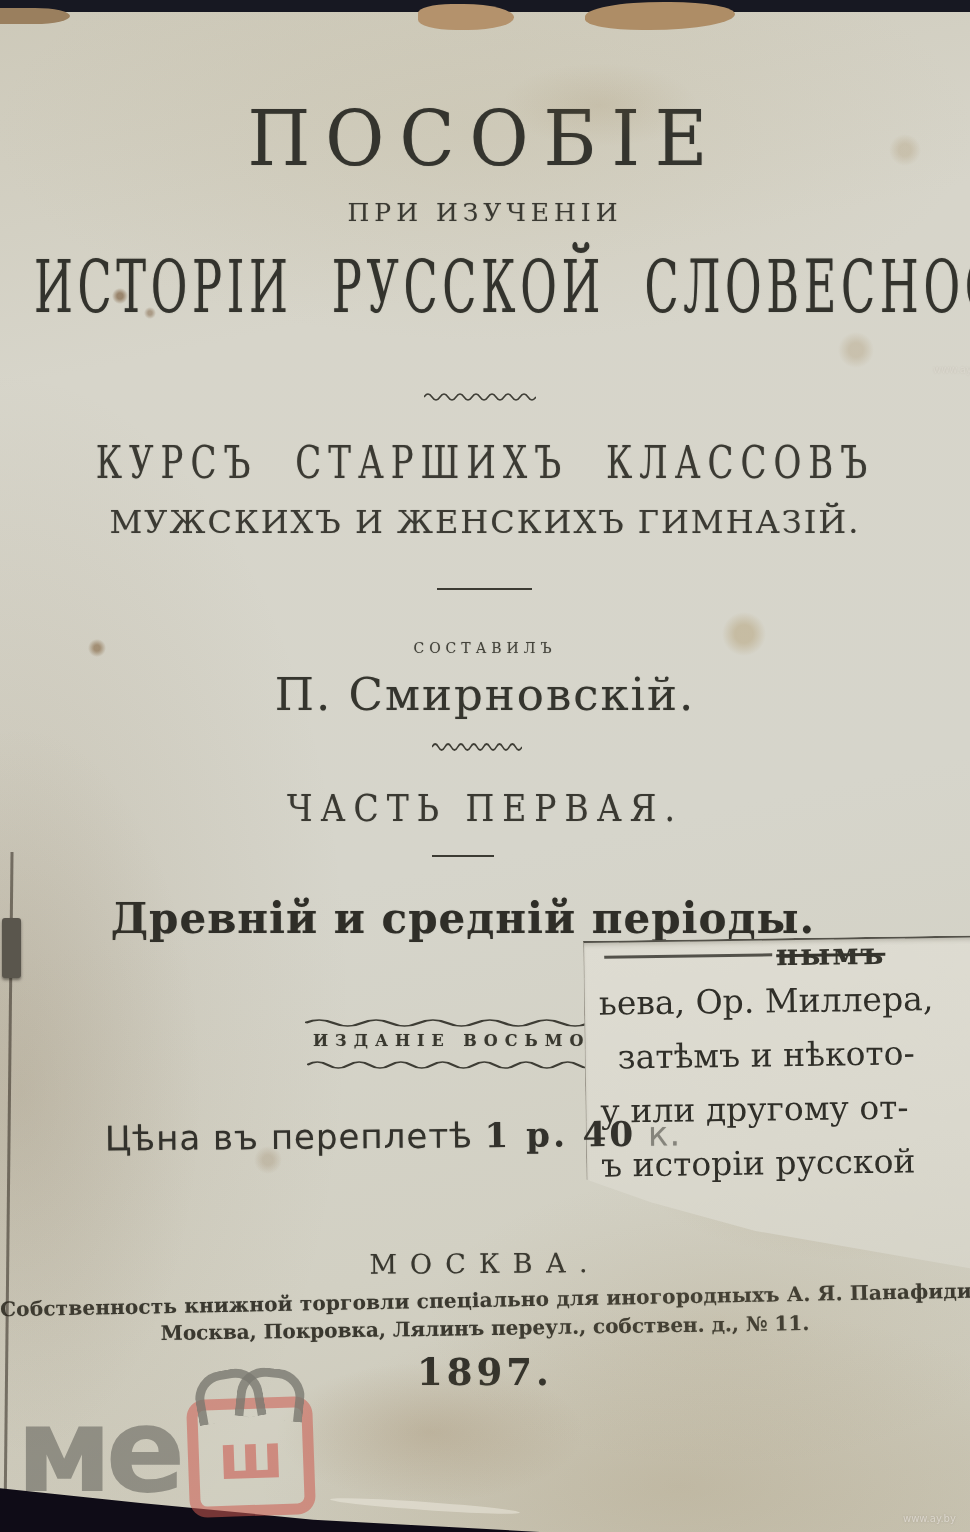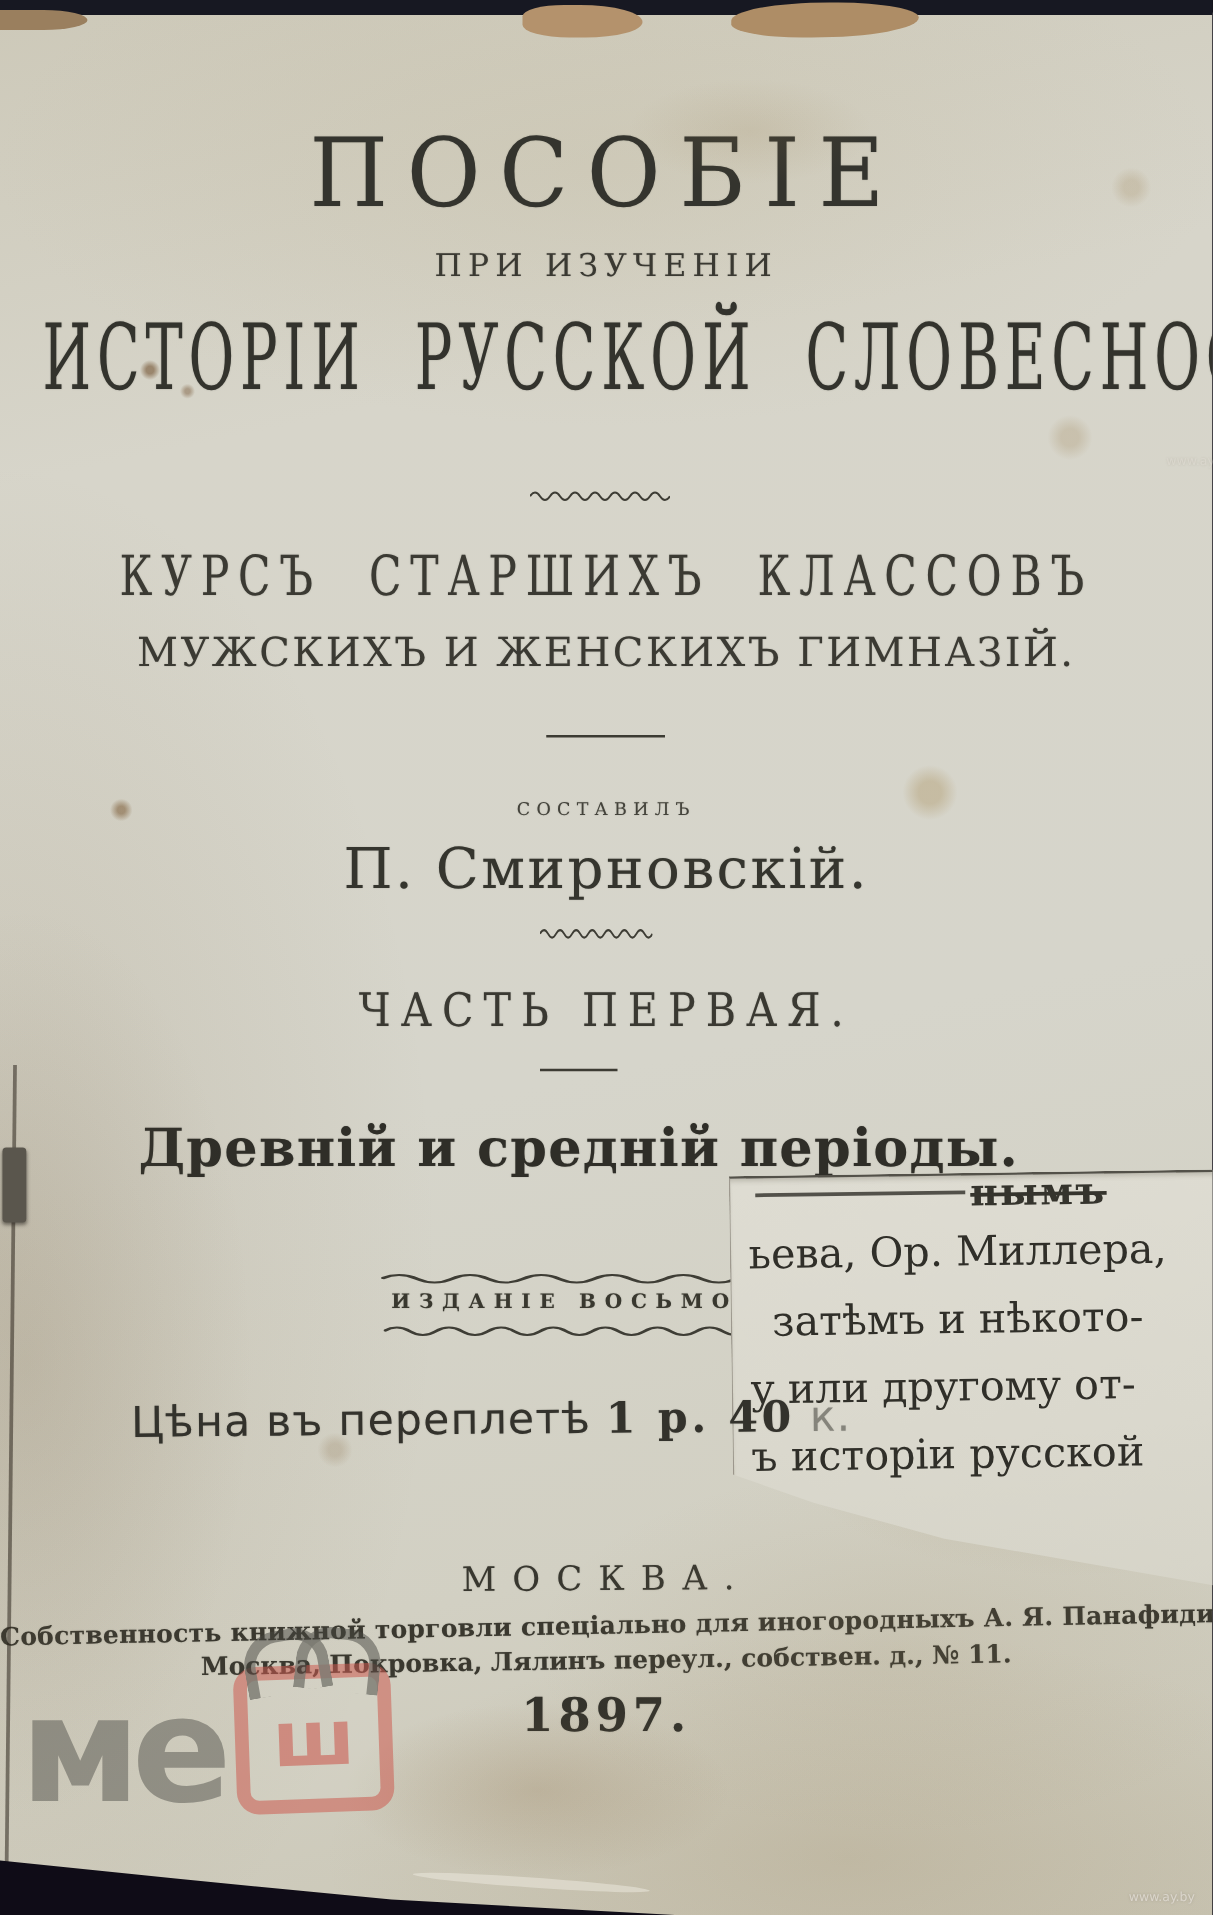--- a/index.html
+++ b/index.html
@@ -72,21 +72,21 @@
       border-top:2px solid rgba(50,48,42,.8);border-left:1px solid rgba(95,90,78,.5);
       clip-path:polygon(0 0,100% 0,100% 100%,42% 87%,16% 78%,0 71%);
       transform:rotate(-.8deg);transform-origin:0 0;overflow:hidden;
       box-shadow:-2px 2px 4px rgba(80,75,60,.25) inset;}
   .slip-line{font-size:33px;line-height:54px;color:#302f29;white-space:nowrap;padding-left:14px;}
   .slip-line.ind{padding-left:32px;}
   .slip-struck{height:34px;line-height:30px;padding-left:20px;white-space:nowrap;overflow:hidden;}
   .strike-bar{display:inline-block;width:168px;height:0;border-top:3px solid rgba(48,46,40,.8);vertical-align:9px;margin-right:4px;}
   .slip-struck span{font-size:30px;font-weight:bold;color:#35342d;text-decoration:line-through;letter-spacing:2px;}
   
-  .meshok{position:absolute;left:16px;top:1332px;z-index:9;display:flex;align-items:flex-end;opacity:.62;}
+  .meshok{position:absolute;left:16px;top:1398px;z-index:9;display:flex;opacity:.62;}
   .meshok .word{font-family:"DejaVu Sans","Liberation Sans",sans-serif;font-weight:bold;font-size:118px;line-height:104px;
       letter-spacing:-7px;color:rgba(75,75,70,.75);}
   .bag{position:relative;width:104px;height:96px;margin:0 6px 2px 10px;border:11px solid rgba(205,80,70,.8);
       border-radius:18px;background:rgba(222,220,210,.35);transform:rotate(-2deg);
       display:flex;align-items:center;justify-content:center;}
   .bag .sh{font-family:"DejaVu Sans","Liberation Sans",sans-serif;font-weight:bold;font-size:62px;color:rgba(205,80,70,.85);line-height:60px;}
   .handle{position:absolute;width:50px;height:42px;border:9px solid rgba(70,70,66,.8);border-bottom:none;
       border-radius:28px 28px 0 0;top:-40px;}
   .h1{left:-2px;transform:rotate(-8deg);} .h2{left:40px;transform:rotate(8deg);}
   .ayby{position:absolute;z-index:9;font-family:"DejaVu Sans","Liberation Sans",sans-serif;font-size:10px;

